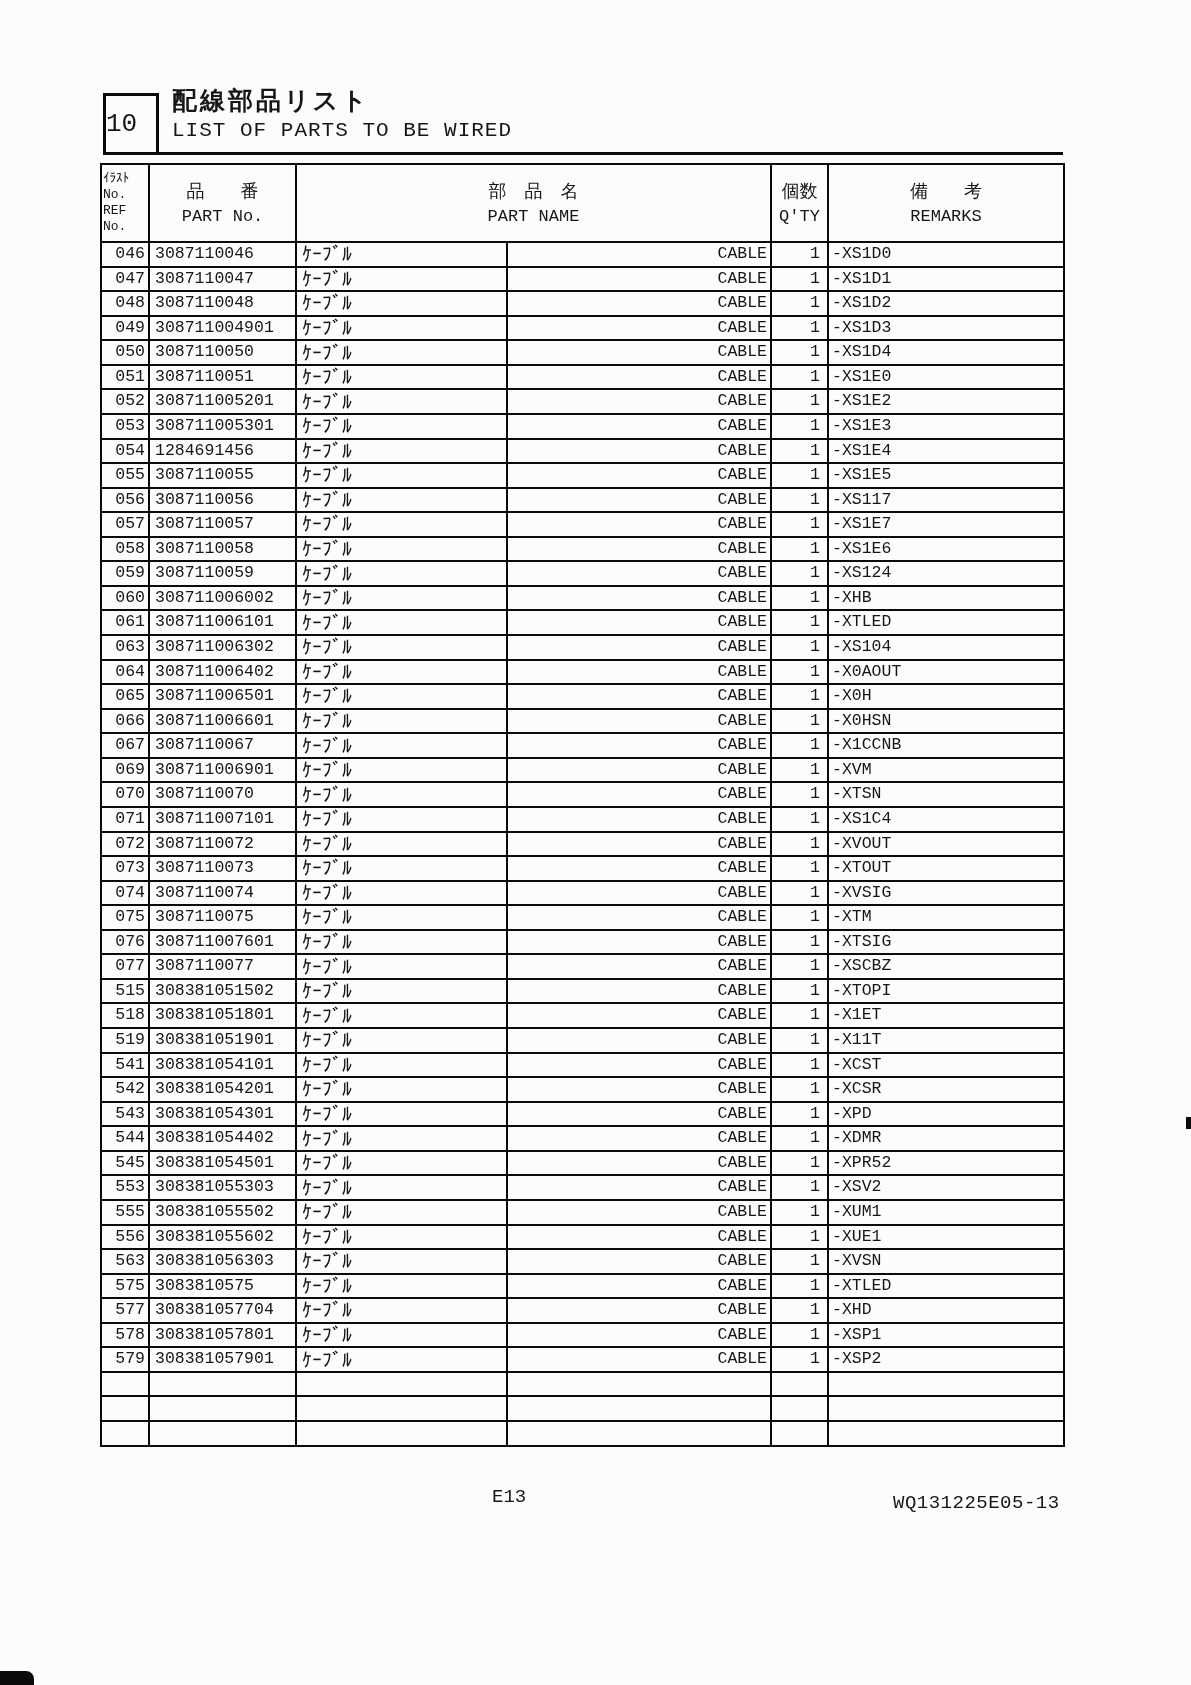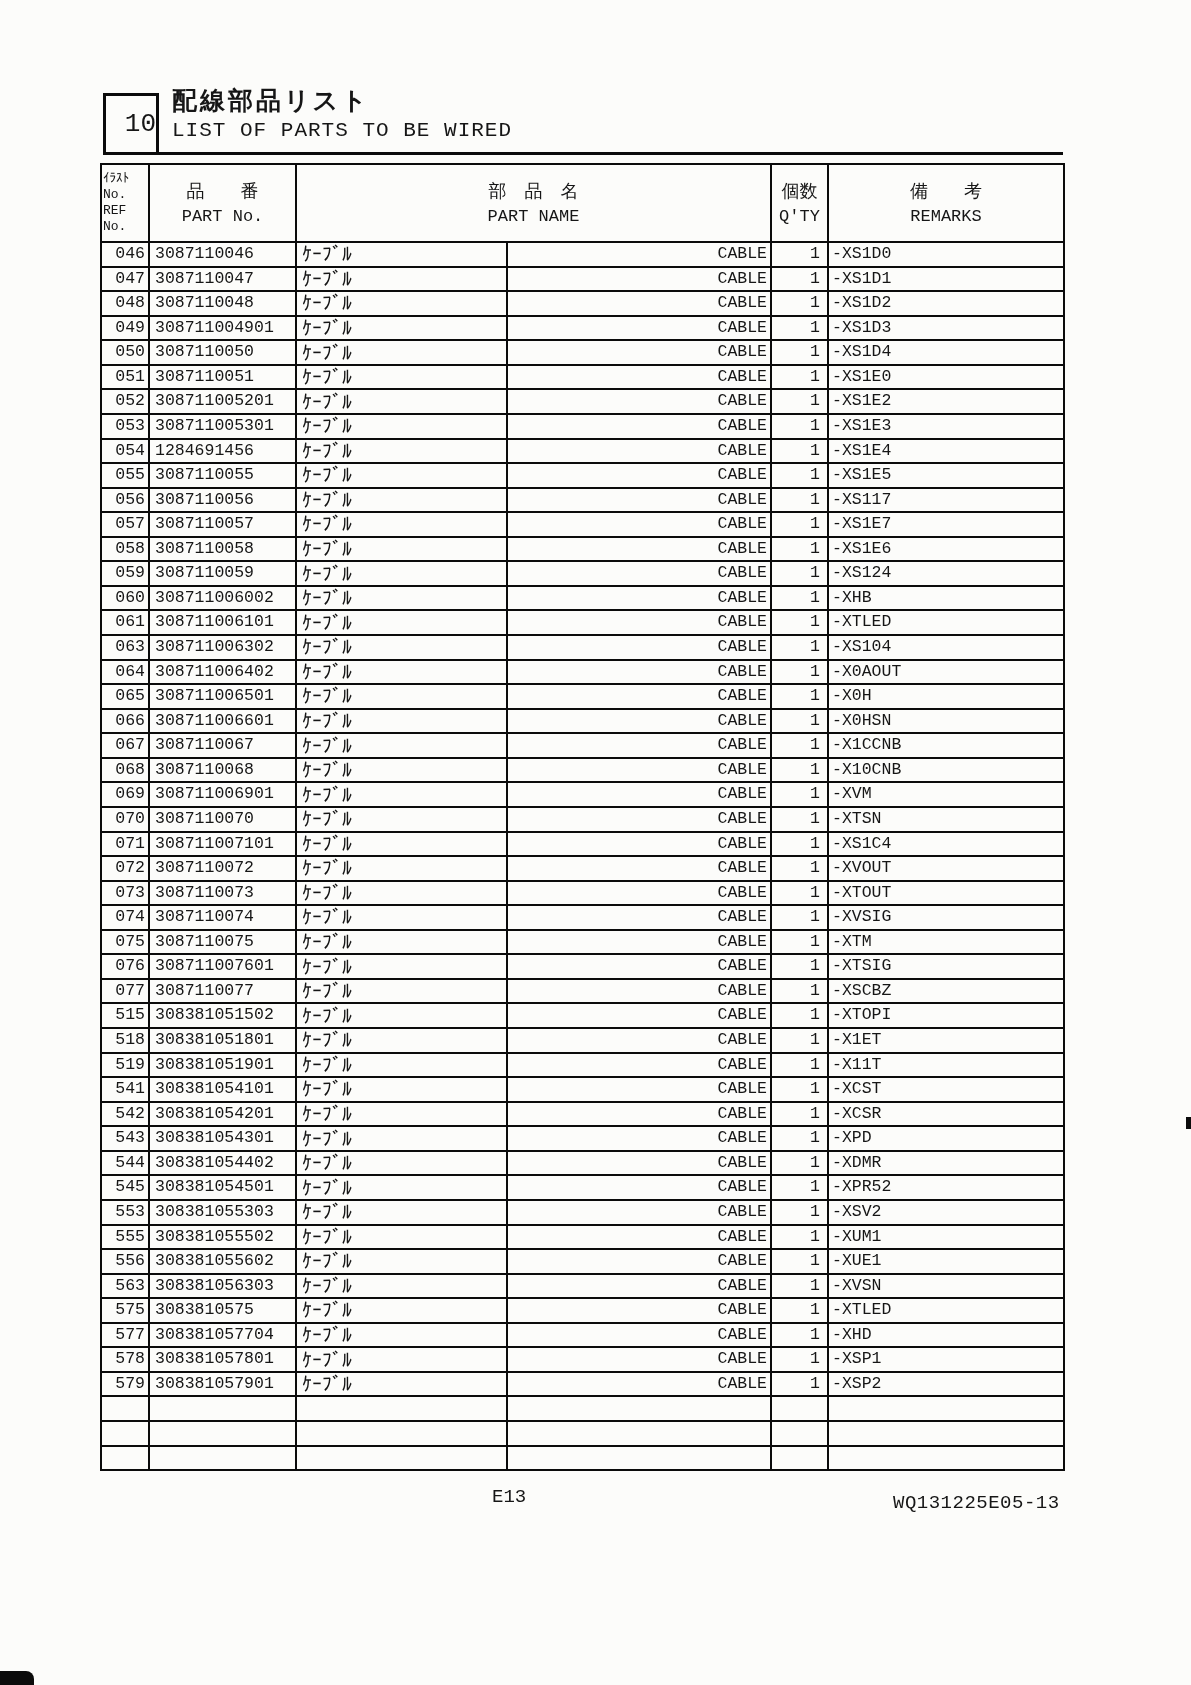--- a/index.html
+++ b/index.html
@@ -13,21 +13,21 @@
     color: #161616;
     overflow: hidden;
   }
 
   
   .section-box {
     position: absolute;
     left: 103px; top: 93px;
     width: 56px; height: 62px;
     border: 3px solid #0b0b0b;
-    display: flex; align-items: center; justify-content: flex-end;
+    display: flex; align-items: center; justify-content: flex-start;
     font-size: 26px;
   }
   .title-block { position: absolute; left: 172px; top: 86px; }
   .title-jp { font-size: 25px; letter-spacing: 3px; line-height: 1.2; font-family: "DejaVu Sans", sans-serif; font-weight: bold; }
   .title-en { font-size: 21px; letter-spacing: 1px; margin-top: 3px; white-space: pre; }
   .header-rule {
     position: absolute;
     left: 159px; top: 152px;
     width: 904px; height: 3px;
     background: #0b0b0b;
@@ -286,28 +286,20 @@
         </tr>
         <tr>
           <td class="c-ref">067</td>
           <td class="c-partno">3087110067</td>
           <td class="c-namejp">ｹｰﾌﾞﾙ</td>
           <td class="c-nameen">CABLE</td>
           <td class="c-qty">1</td>
           <td class="c-remarks">-X1CCNB</td>
         </tr>
         <tr>
-          <td class="c-ref">068</td>
-          <td class="c-partno">3087110068</td>
-          <td class="c-namejp">ｹｰﾌﾞﾙ</td>
-          <td class="c-nameen">CABLE</td>
-          <td class="c-qty">1</td>
-          <td class="c-remarks">-X10CNB</td>
-        </tr>
-        <tr>
           <td class="c-ref">069</td>
           <td class="c-partno">308711006901</td>
           <td class="c-namejp">ｹｰﾌﾞﾙ</td>
           <td class="c-nameen">CABLE</td>
           <td class="c-qty">1</td>
           <td class="c-remarks">-XVM</td>
         </tr>
         <tr>
           <td class="c-ref">070</td>
           <td class="c-partno">3087110070</td>

